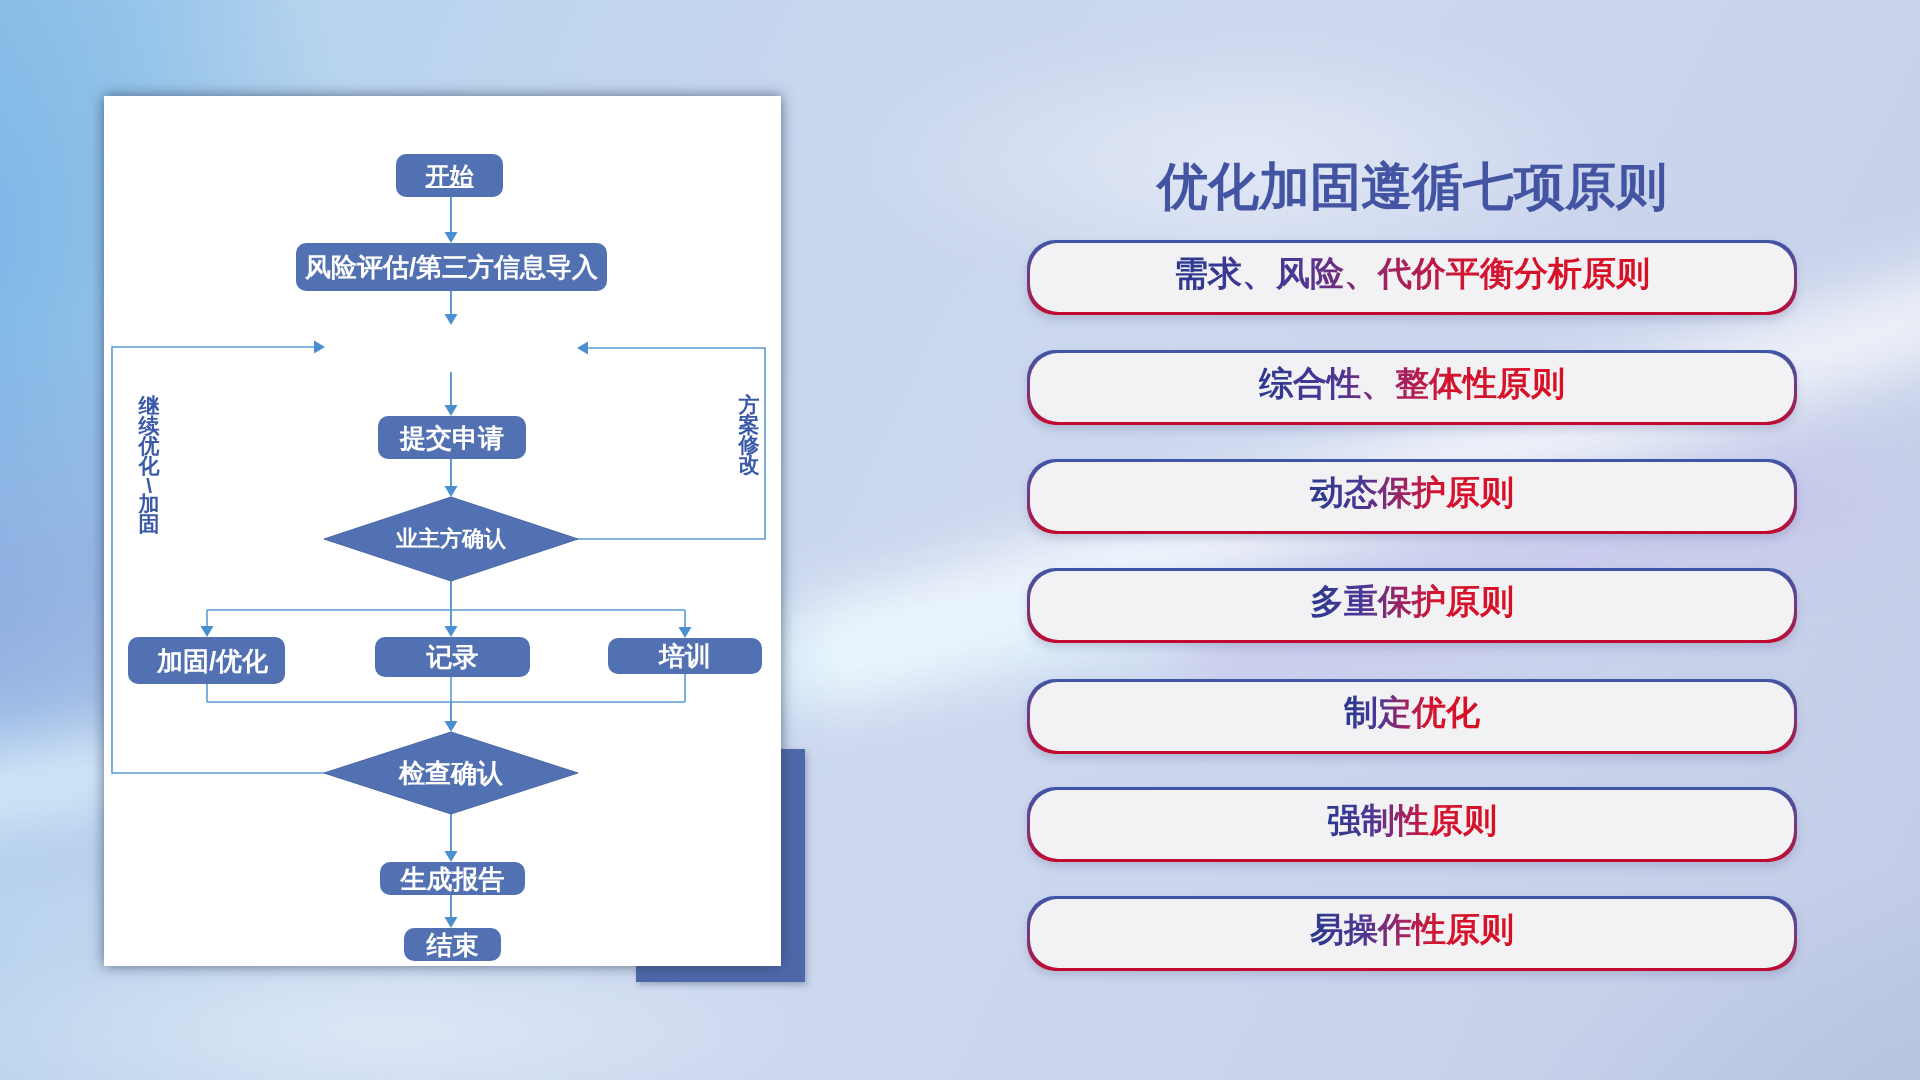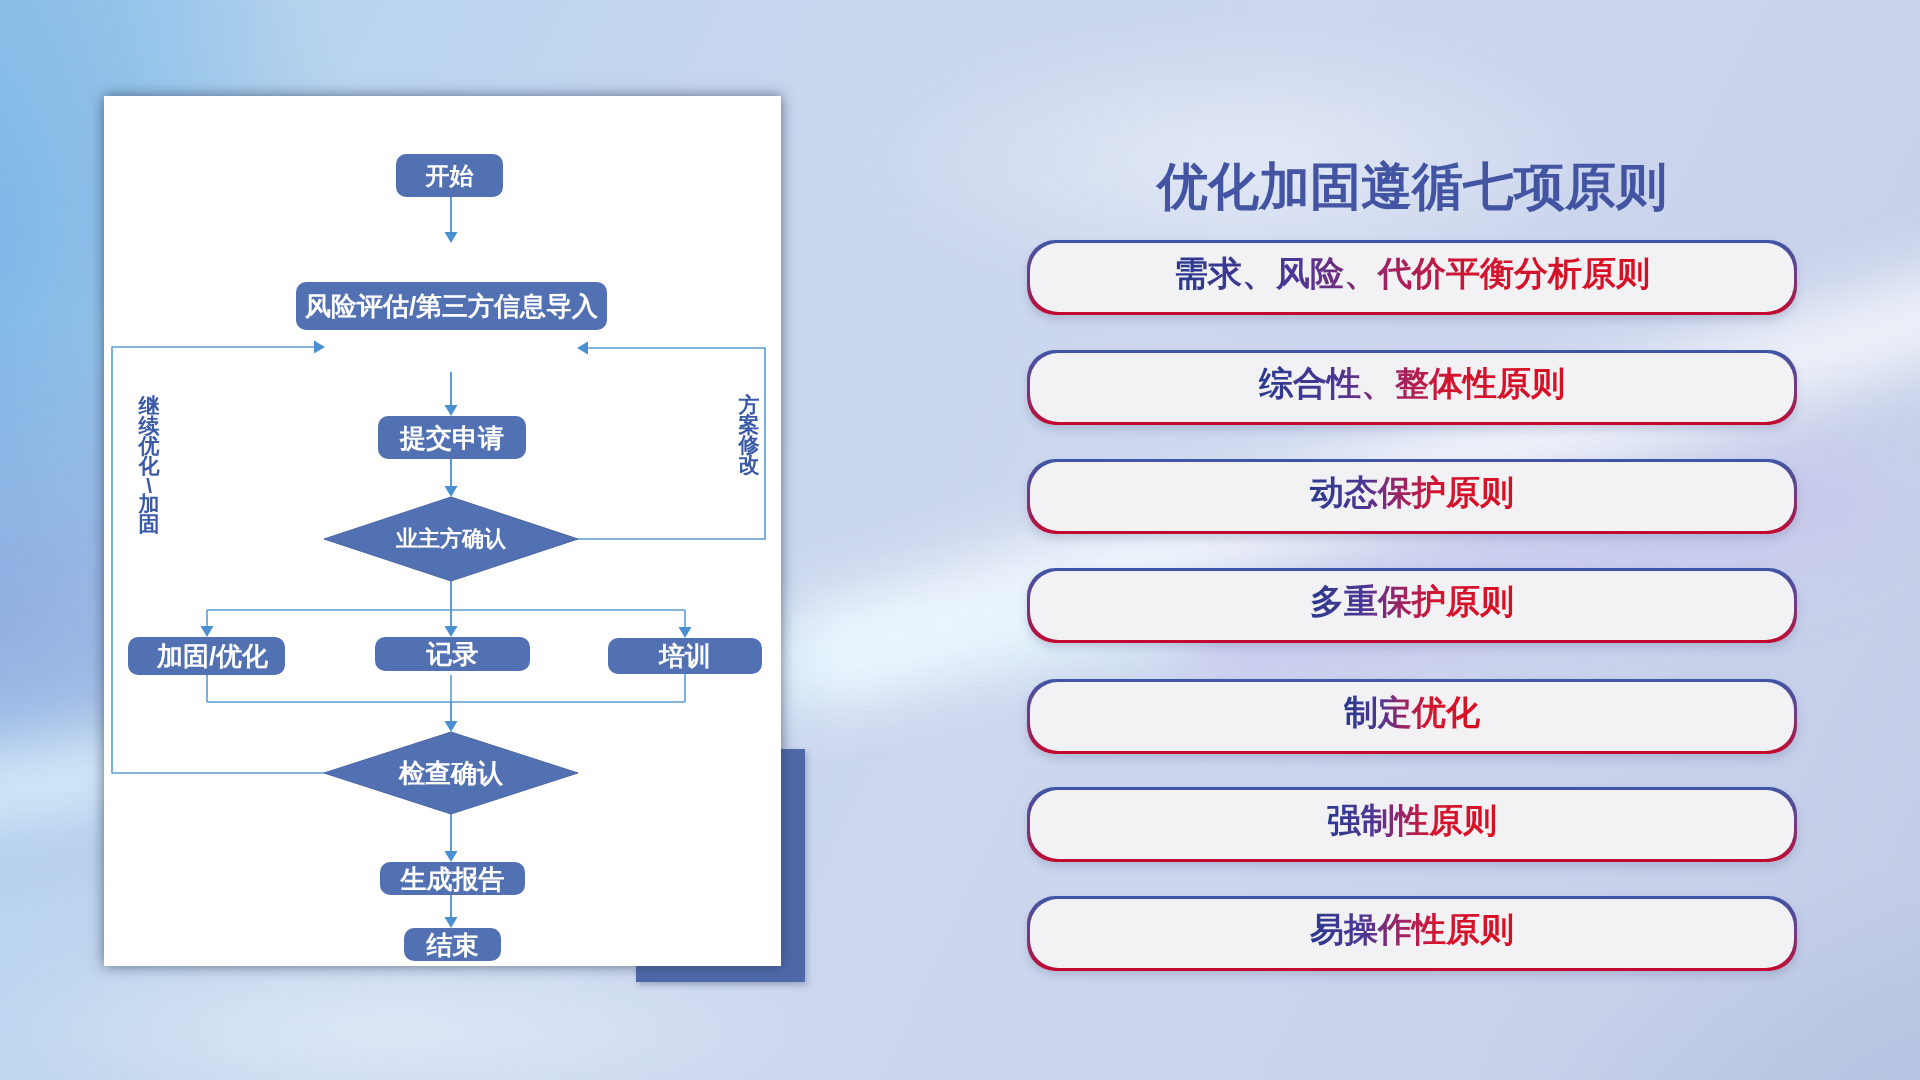--- a/index.html
+++ b/index.html
@@ -144,26 +144,26 @@
         <polygon points="347,832 340.5,821 353.5,821"></polygon>
         <polygon points="221,251 210,244.5 210,257.5"></polygon>
         <polygon points="473,252 484,245.5 484,258.5"></polygon>
       </g>
       <g fill="#5271b2" stroke="#4a67a6" stroke-width="1">
         <polygon points="347,401 474,443 347,485 220,443"></polygon>
         <polygon points="347,636 474,677 347,718 220,677"></polygon>
       </g>
     </svg>
 
-    <div class="node" style="left:292px; top:58px; width:107px; height:43px; font-size:24px;">开始</div>
-    <div class="node" style="left:192px; top:147px; width:311px; height:48px; font-size:26px;margin-top:39px;">风险评估/第三方信息导入</div>
+    <div class="node" style="left:292px; top:58px; width:107px; height:43px; font-size:24px;text-decoration:underline;">开始</div>
+    <div class="node" style="left:192px; top:147px; width:311px; height:48px; font-size:26px;">风险评估/第三方信息导入</div>
     <div class="node" style="left:274px; top:320px; width:148px; height:43px; font-size:26px;">提交申请</div>
     <div class="diamond-label" style="left:247px; top:432px; width:200px; height:22px; font-size:22px;">业主方确认</div>
-    <div class="node" style="left:24px; top:541px; width:157px; height:38px; font-size:26px;padding-left:12px;">加固/优化</div>
-    <div class="node" style="left:271px; top:541px; width:155px; height:34px; font-size:26px;">记录</div>
+    <div class="node" style="left:24px; top:541px; width:157px; height:47px; font-size:26px;padding-left:12px;">加固/优化</div>
+    <div class="node" style="left:271px; top:541px; width:155px; height:40px; font-size:26px;">记录</div>
     <div class="node" style="left:504px; top:542px; width:154px; height:36px; font-size:26px;">培训</div>
     <div class="diamond-label" style="left:247px; top:664px; width:200px; height:26px; font-size:26px;">检查确认</div>
     <div class="node" style="left:276px; top:766px; width:145px; height:33px; font-size:26px;">生成报告</div>
     <div class="node" style="left:300px; top:832px; width:97px; height:33px; font-size:26px;">结束</div>
 
     <div class="vlabel" style="left:32px; top:299px;">
         <span>继</span>
         <span>续</span>
         <span>优</span>
         <span>化</span>

